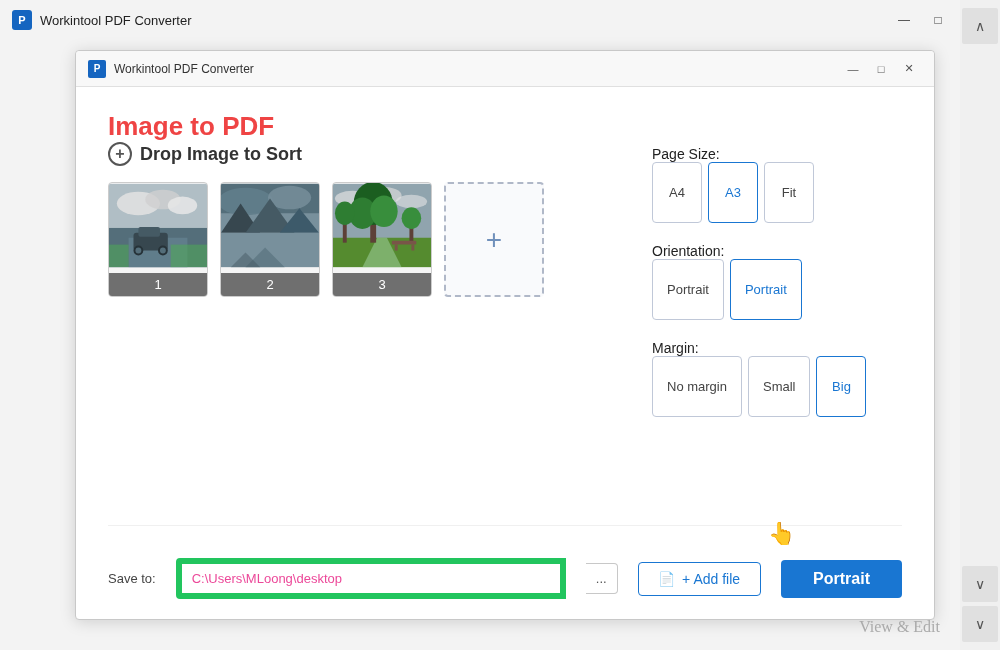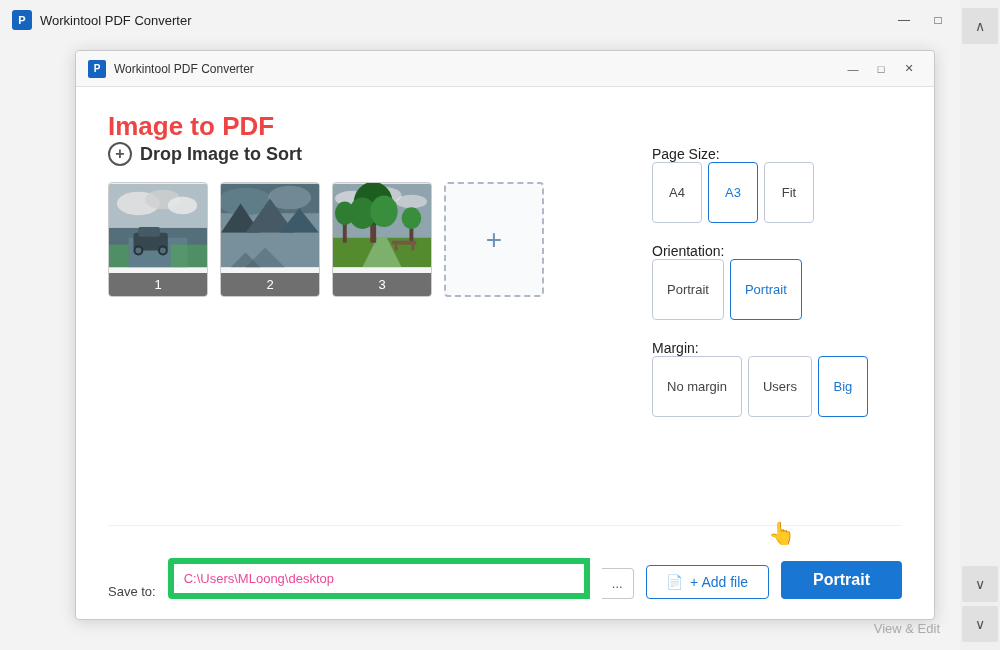--- a/index.html
+++ b/index.html
@@ -305,22 +305,22 @@
 
     .option-btn.active {
       border-color: #1976d2;
       color: #1976d2;
       background: white;
     }
 
     
     .bottom-bar {
       display: flex;
-      align-items: flex-end;
-      gap: 12px;
+      align-items: center;
+      gap: 20px;
       padding-top: 32px;
       border-top: 1px solid #f0f0f0;
       margin-top: auto;
     }
 
     .save-to-label {
       font-size: 13px;
       color: #444;
       white-space: nowrap;
     }
@@ -380,22 +380,23 @@
       font-size: 22px;
       pointer-events: none;
       z-index: 10;
     }
 
     
     .outer-bottom-hint {
       position: absolute;
       bottom: 14px;
       right: 60px;
-      font-size: 13px;
+      font-size: 16px;
       color: #aaa;
+      font-family: Liberation Serif, serif;
     }
   </style>
 </head>
 <body>
 
 <div class="outer-window">
 
   <div class="outer-titlebar">
     <div class="app-icon">
       <span>P</span>
@@ -545,21 +546,21 @@
             <div class="btn-group">
               <button class="option-btn">Portrait</button>
               <button class="option-btn active">Portrait</button>
             </div>
           </div>
 
           <div class="setting-group">
             <span class="setting-label">Margin:</span>
             <div class="btn-group">
               <button class="option-btn">No margin</button>
-              <button class="option-btn">Users</button>
+              <button class="option-btn">Small</button>
               <button class="option-btn active">Big</button>
             </div>
           </div>
 
         </div>
       </div>
 
       <div class="bottom-bar">
         <span class="save-to-label">Save to:</span>
         <input class="path-input" value="C:\Users\MLoong\desktop" style="">

